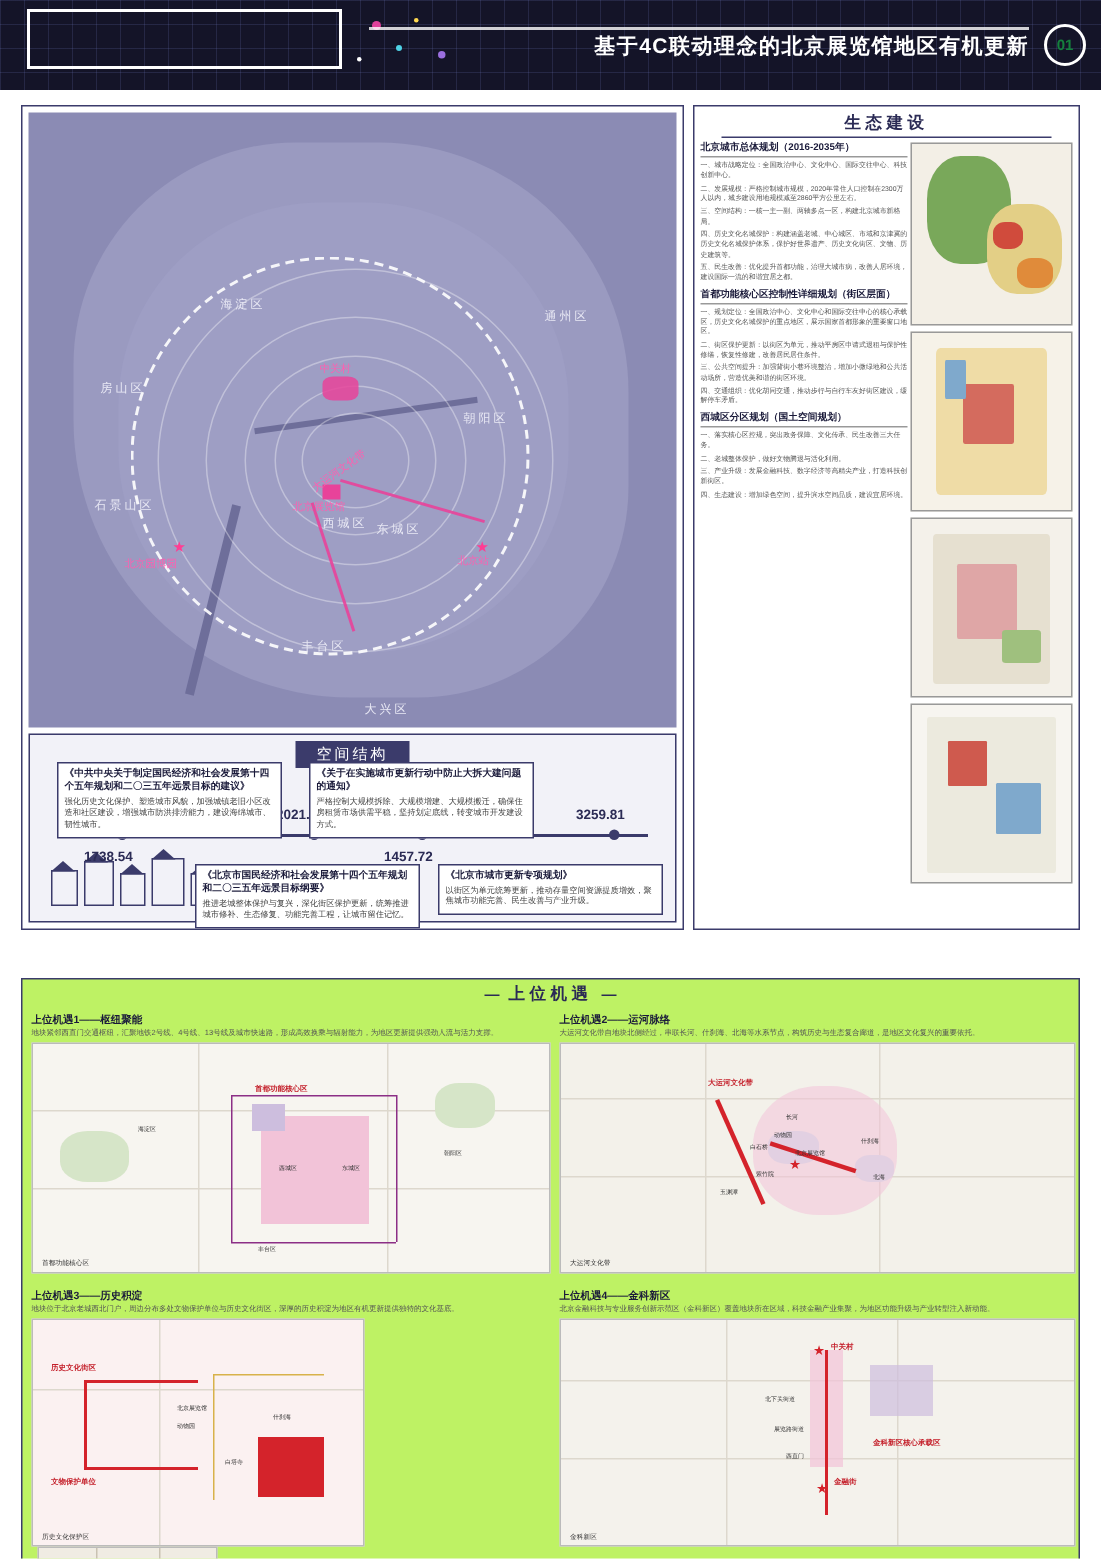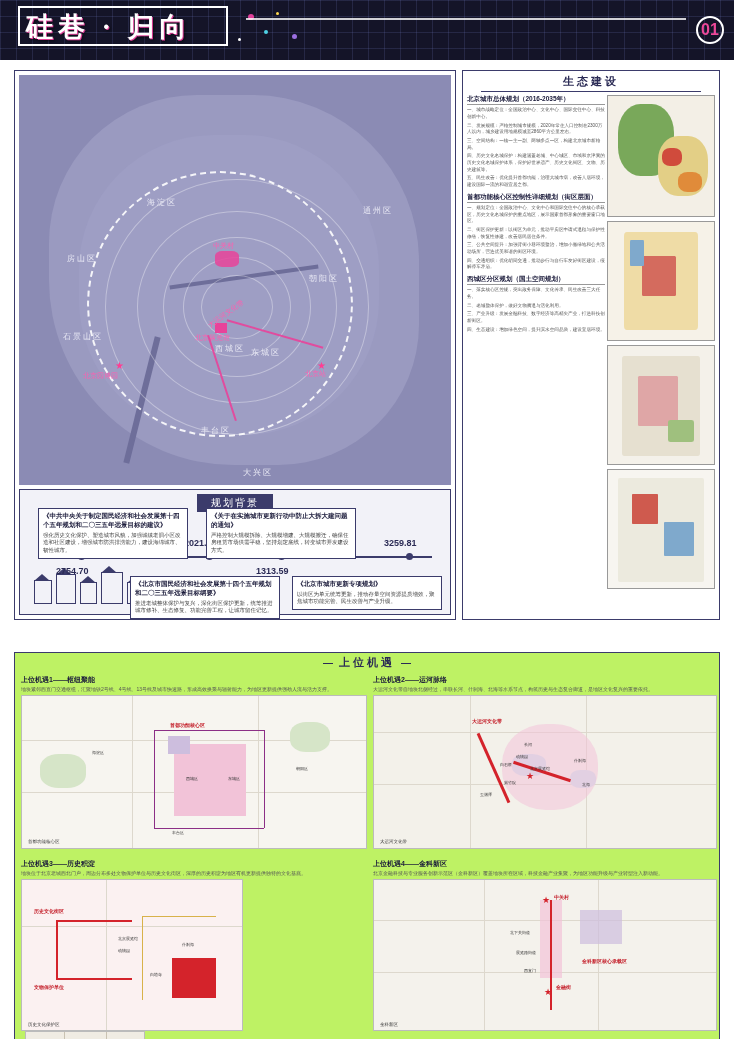--- a/index.html
+++ b/index.html
@@ -38,21 +38,21 @@
   .hdr-sub{
     position:absolute;right:48px;top:22px;
     font-size:14px;font-weight:bold;color:#ffffff;
     letter-spacing:1px;
   }
   .hdr-line{
     position:absolute;right:48px;top:18px;width:440px;height:2px;background:#ffffff;opacity:.8;
   }
   .hdr-page{
     position:absolute;right:10px;top:16px;width:28px;height:28px;border-radius:50%;
-    border:2px solid #fff;color:#ec4899;font-size:16px;font-weight:bold;
+    border:2px solid #fff;color:#15803d;font-size:10px;font-weight:bold;
     display:flex;align-items:center;justify-content:center;
     box-sizing:border-box;
   }
   
   .body-wrap{position:absolute;left:0;top:60px;width:734px;height:979px;background:#fff;}
   .section-left{
     position:absolute;left:14px;top:10px;width:442px;height:550px;
     border:1px solid #3b3b6b;box-sizing:border-box;background:#fff;
   }
   .bigmap{
@@ -150,22 +150,22 @@
 <body>
 
 <div class="header">
   <div class="hdr-grid"></div>
   <div class="hdr-deco-dot" style="left:248px;top:14px;width:6px;height:6px;background:#e0409a;"></div>
   <div class="hdr-deco-dot" style="left:264px;top:30px;width:4px;height:4px;background:#4fd2e6;"></div>
   <div class="hdr-deco-dot" style="left:238px;top:38px;width:3px;height:3px;background:#ffffff;"></div>
   <div class="hdr-deco-dot" style="left:276px;top:12px;width:3px;height:3px;background:#ffd84f;"></div>
   <div class="hdr-deco-dot" style="left:292px;top:34px;width:5px;height:5px;background:#9b6fe0;"></div>
   <div class="hdr-title-box"></div>
-  <div class="hdr-title">硅巷 · 归向</div>
   <div class="hdr-line"></div>
+  <div class="hdr-sub">基于4C联动理念的北京展览馆地区有机更新</div>
   <div class="hdr-page">01</div>
 </div>
 
 <div class="body-wrap">
 
   <div class="section-left">
 
     <div class="bigmap">
       <div class="mland" style="left:30px;top:20px;width:370px;height:370px;border-radius:40% 45% 38% 50%;"></div>
       <div class="mland" style="left:60px;top:60px;width:300px;height:300px;border-radius:45%;background:#9e9ec4;"></div>
@@ -201,39 +201,39 @@
       <div class="mstar" style="left:298px;top:286px;">★</div>
       <div class="mlabel" style="left:286px;top:294px;">北京站</div>
 
       <div class="mlabel" style="left:186px;top:234px;transform:rotate(-36deg);">大运河文化带</div>
 
       <div class="mpink" style="left:202px;top:258px;width:2px;height:90px;transform:rotate(-18deg);opacity:.9;"></div>
       <div class="mpink" style="left:206px;top:258px;width:100px;height:2px;transform:rotate(16deg);opacity:.9;"></div>
     </div>
 
     <div class="bg-panel">
-      <div class="bg-title">规划背景</div>
+      <div class="bg-title">空间结构</div>
 
       <div class="bg-houses">
         <div class="house" style="left:0;top:16px;width:16px;height:22px;"></div>
         <div class="house" style="left:22px;top:10px;width:18px;height:28px;"></div>
         <div class="house" style="left:46px;top:18px;width:15px;height:20px;"></div>
         <div class="house" style="left:67px;top:8px;width:20px;height:30px;"></div>
         <div class="house" style="left:93px;top:18px;width:16px;height:20px;"></div>
       </div>
 
       <div class="bg-axis"></div>
       <div class="bg-node" style="left:58px;"></div>
       <div class="bg-node" style="left:186px;"></div>
       <div class="bg-node" style="left:258px;"></div>
       <div class="bg-node" style="left:386px;"></div>
 
-      <div class="bg-date" style="left:36px;top:76px;">2754.70</div>
+      <div class="bg-date" style="left:36px;top:76px;">1738.54</div>
       <div class="bg-date" style="left:164px;top:48px;">2021.01</div>
-      <div class="bg-date" style="left:236px;top:76px;">1313.59</div>
+      <div class="bg-date" style="left:236px;top:76px;">1457.72</div>
       <div class="bg-date" style="left:364px;top:48px;">3259.81</div>
 
       <div class="bg-card" style="left:18px;top:18px;">
         <h5>《中共中央关于制定国民经济和社会发展第十四个五年规划和二〇三五年远景目标的建议》</h5>
         <p>强化历史文化保护、塑造城市风貌，加强城镇老旧小区改造和社区建设，增强城市防洪排涝能力，建设海绵城市、韧性城市。</p>
       </div>
       <div class="bg-card" style="left:186px;top:18px;">
         <h5>《关于在实施城市更新行动中防止大拆大建问题的通知》</h5>
         <p>严格控制大规模拆除、大规模增建、大规模搬迁，确保住房租赁市场供需平稳，坚持划定底线，转变城市开发建设方式。</p>
       </div>

